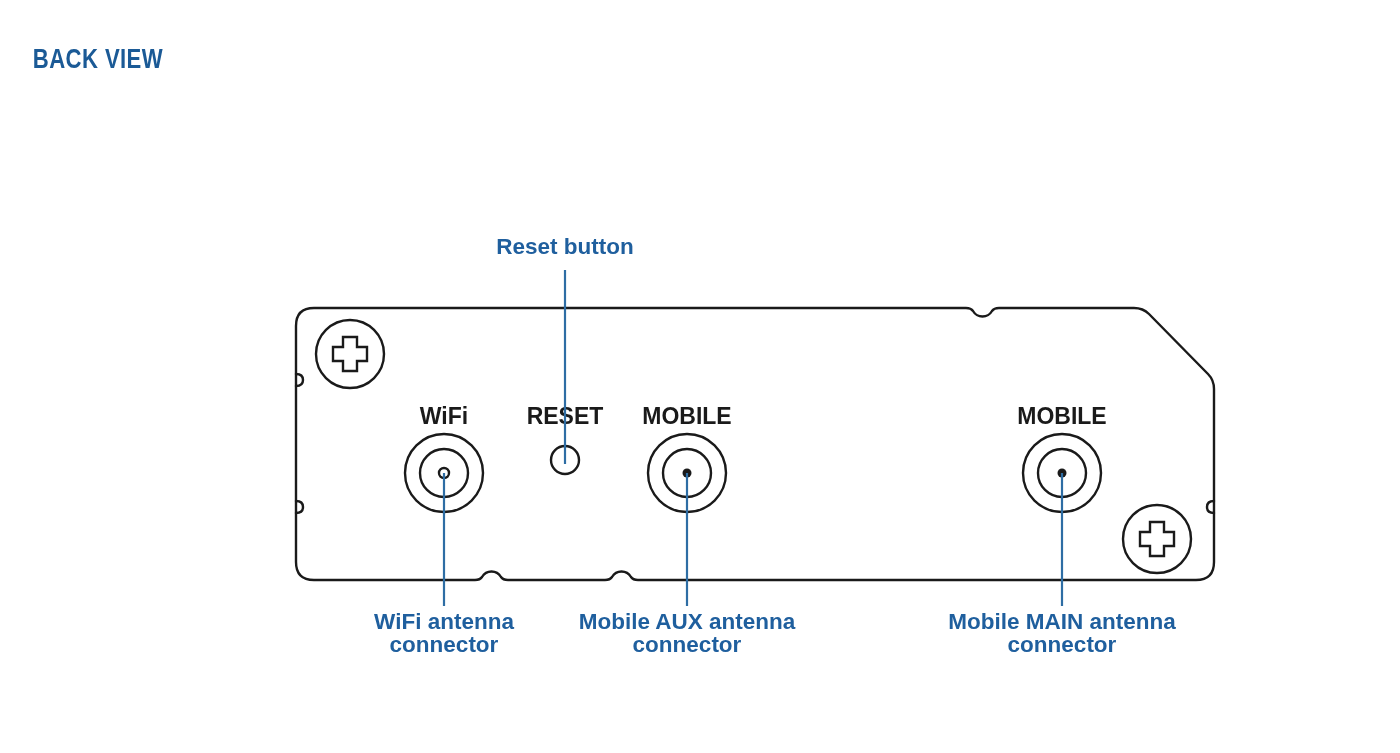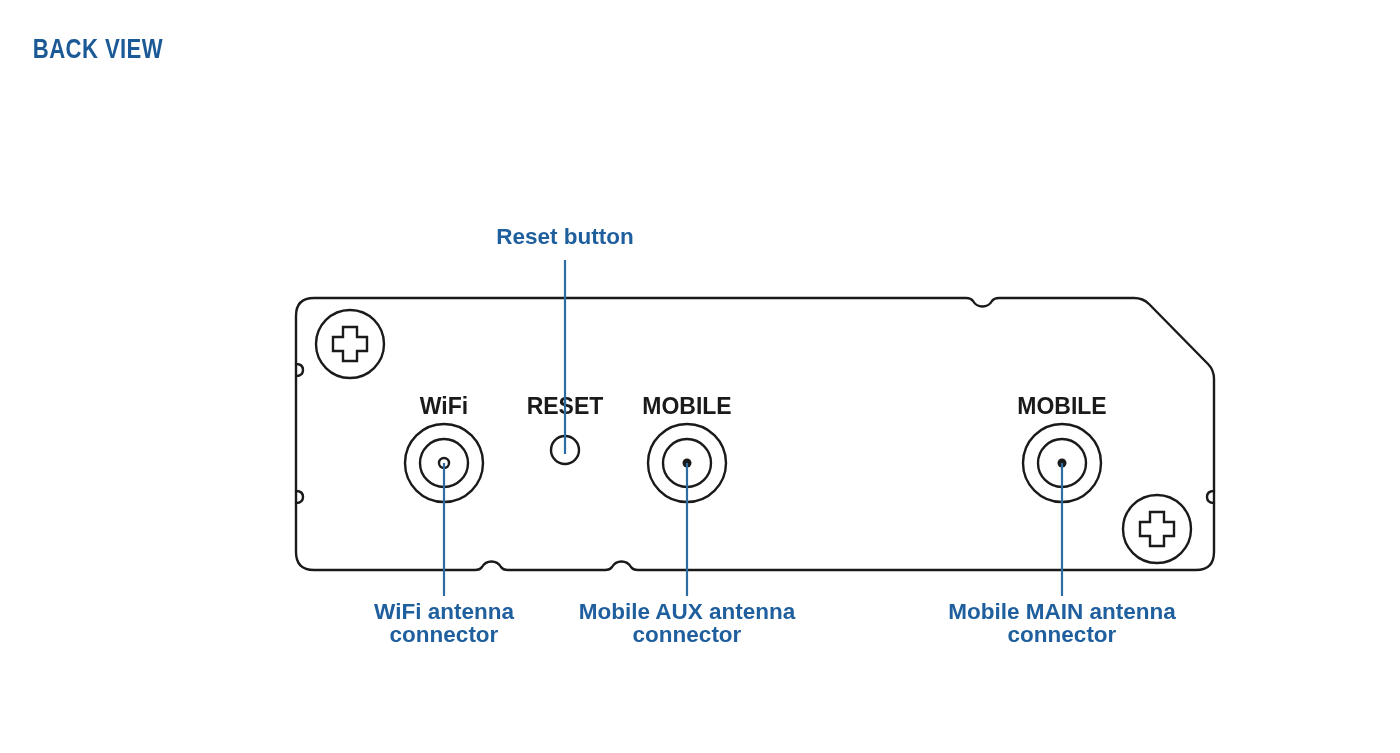--- a/index.html
+++ b/index.html
@@ -9,21 +9,21 @@
   }
   body {
     width: 1400px;
     height: 753px;
     position: relative;
     overflow: hidden;
     font-family: "Liberation Sans", sans-serif;
   }
   #diagram-root {
     position: absolute;
-    top: 2px;
+    top: 12px;
     left: 0;
     width: 1400px;
     height: 687px;
   }
   .view-title {
     font-family: "Liberation Sans", sans-serif;
     font-size: 27px;
     font-weight: bold;
     letter-spacing: 0.5px;
     transform: scaleX(0.82);

